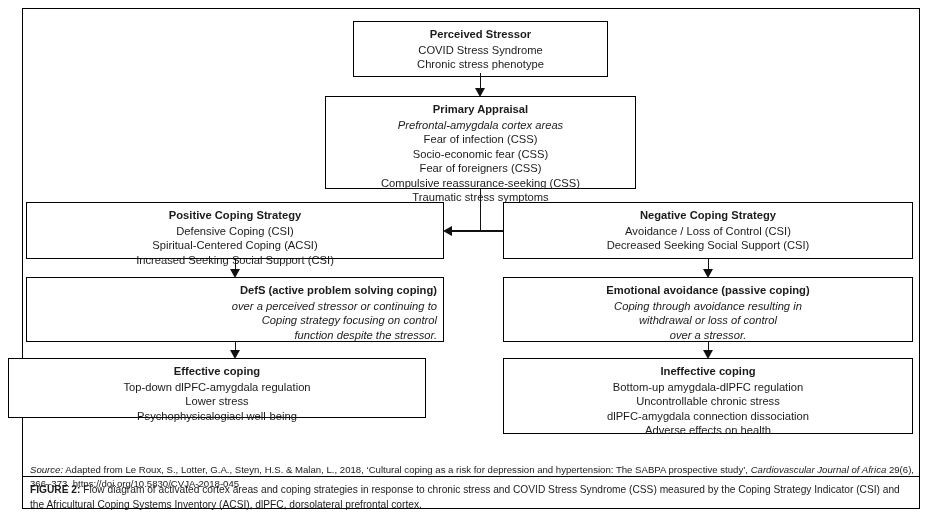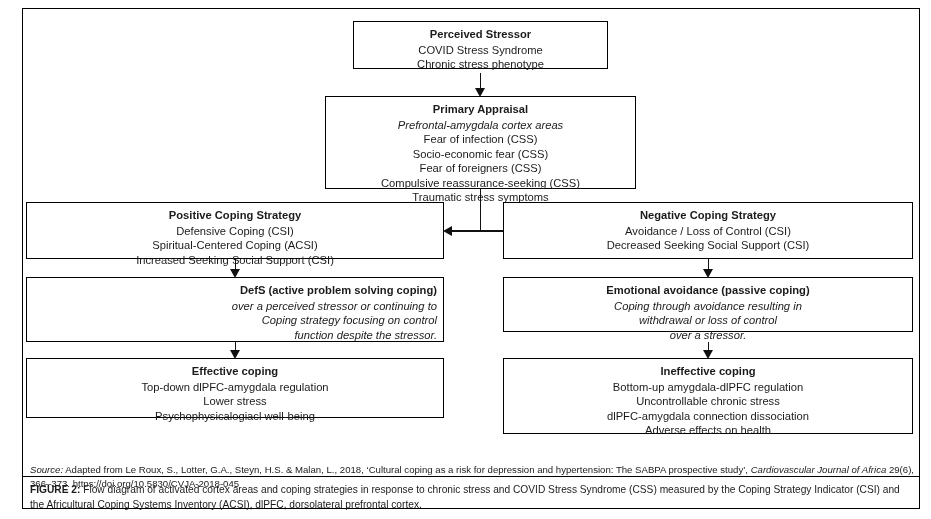--- a/index.html
+++ b/index.html
@@ -121,21 +121,21 @@
 </style>
 </head>
 <body>
 
 <div id="figure-root">
 
   <div class="outer-frame"></div>
 
   <div class="diagram">
 
-    <div class="node" style="left:353px; top:21px; width:255px; height:48px;">
+    <div class="node" style="left:353px; top:21px; width:255px; height:56px;">
       <span class="title">Perceived Stressor</span>
       <span class="line">COVID Stress Syndrome</span>
       <span class="line">Chronic stress phenotype</span>
     </div>
 
     <div class="conn vline" style="left:479.5px; top:73px; height:17px;"></div>
     <div class="arrow-down" style="left:474.5px; top:88px;"></div>
 
     <div class="node" style="left:325px; top:96px; width:311px; height:93px;">
       <span class="title">Primary Appraisal</span>
@@ -172,34 +172,34 @@
     <div class="conn vline" style="left:707.5px; top:259px; height:14px;"></div>
     <div class="arrow-down" style="left:702.5px; top:269px;"></div>
 
     <div class="node" style="left:26px; top:277px; width:418px; height:65px;text-align:right;">
       <span class="title">DefS (active problem solving coping)</span>
       <span class="line ital">over a perceived stressor or continuing to</span>
       <span class="line ital">Coping strategy focusing on control</span>
       <span class="line ital">function despite the stressor.</span>
     </div>
 
-    <div class="node" style="left:503px; top:277px; width:410px; height:55px;">
+    <div class="node" style="left:503px; top:277px; width:410px; height:65px;">
       <span class="title">Emotional avoidance (passive coping)</span>
       <span class="line ital">Coping through avoidance resulting in</span>
       <span class="line ital">withdrawal or loss of control</span>
       <span class="line ital">over a stressor.</span>
     </div>
 
     <div class="conn vline" style="left:234.5px; top:342px; height:12px;"></div>
     <div class="arrow-down" style="left:229.5px; top:350px;"></div>
 
     <div class="conn vline" style="left:707.5px; top:342px; height:12px;"></div>
     <div class="arrow-down" style="left:702.5px; top:350px;"></div>
 
-    <div class="node" style="left:26px; top:358px; width:418px; height:60px;">
+    <div class="node" style="left:8px; top:358px; width:418px; height:60px;">
       <span class="title">Effective coping</span>
       <span class="line">Top-down dlPFC-amygdala regulation</span>
       <span class="line">Lower stress</span>
       <span class="line">Psychophysicalogiacl well-being</span>
     </div>
 
     <div class="node" style="left:503px; top:358px; width:410px; height:76px;">
       <span class="title">Ineffective coping</span>
       <span class="line">Bottom-up amygdala-dlPFC regulation</span>
       <span class="line">Uncontrollable chronic stress</span>

